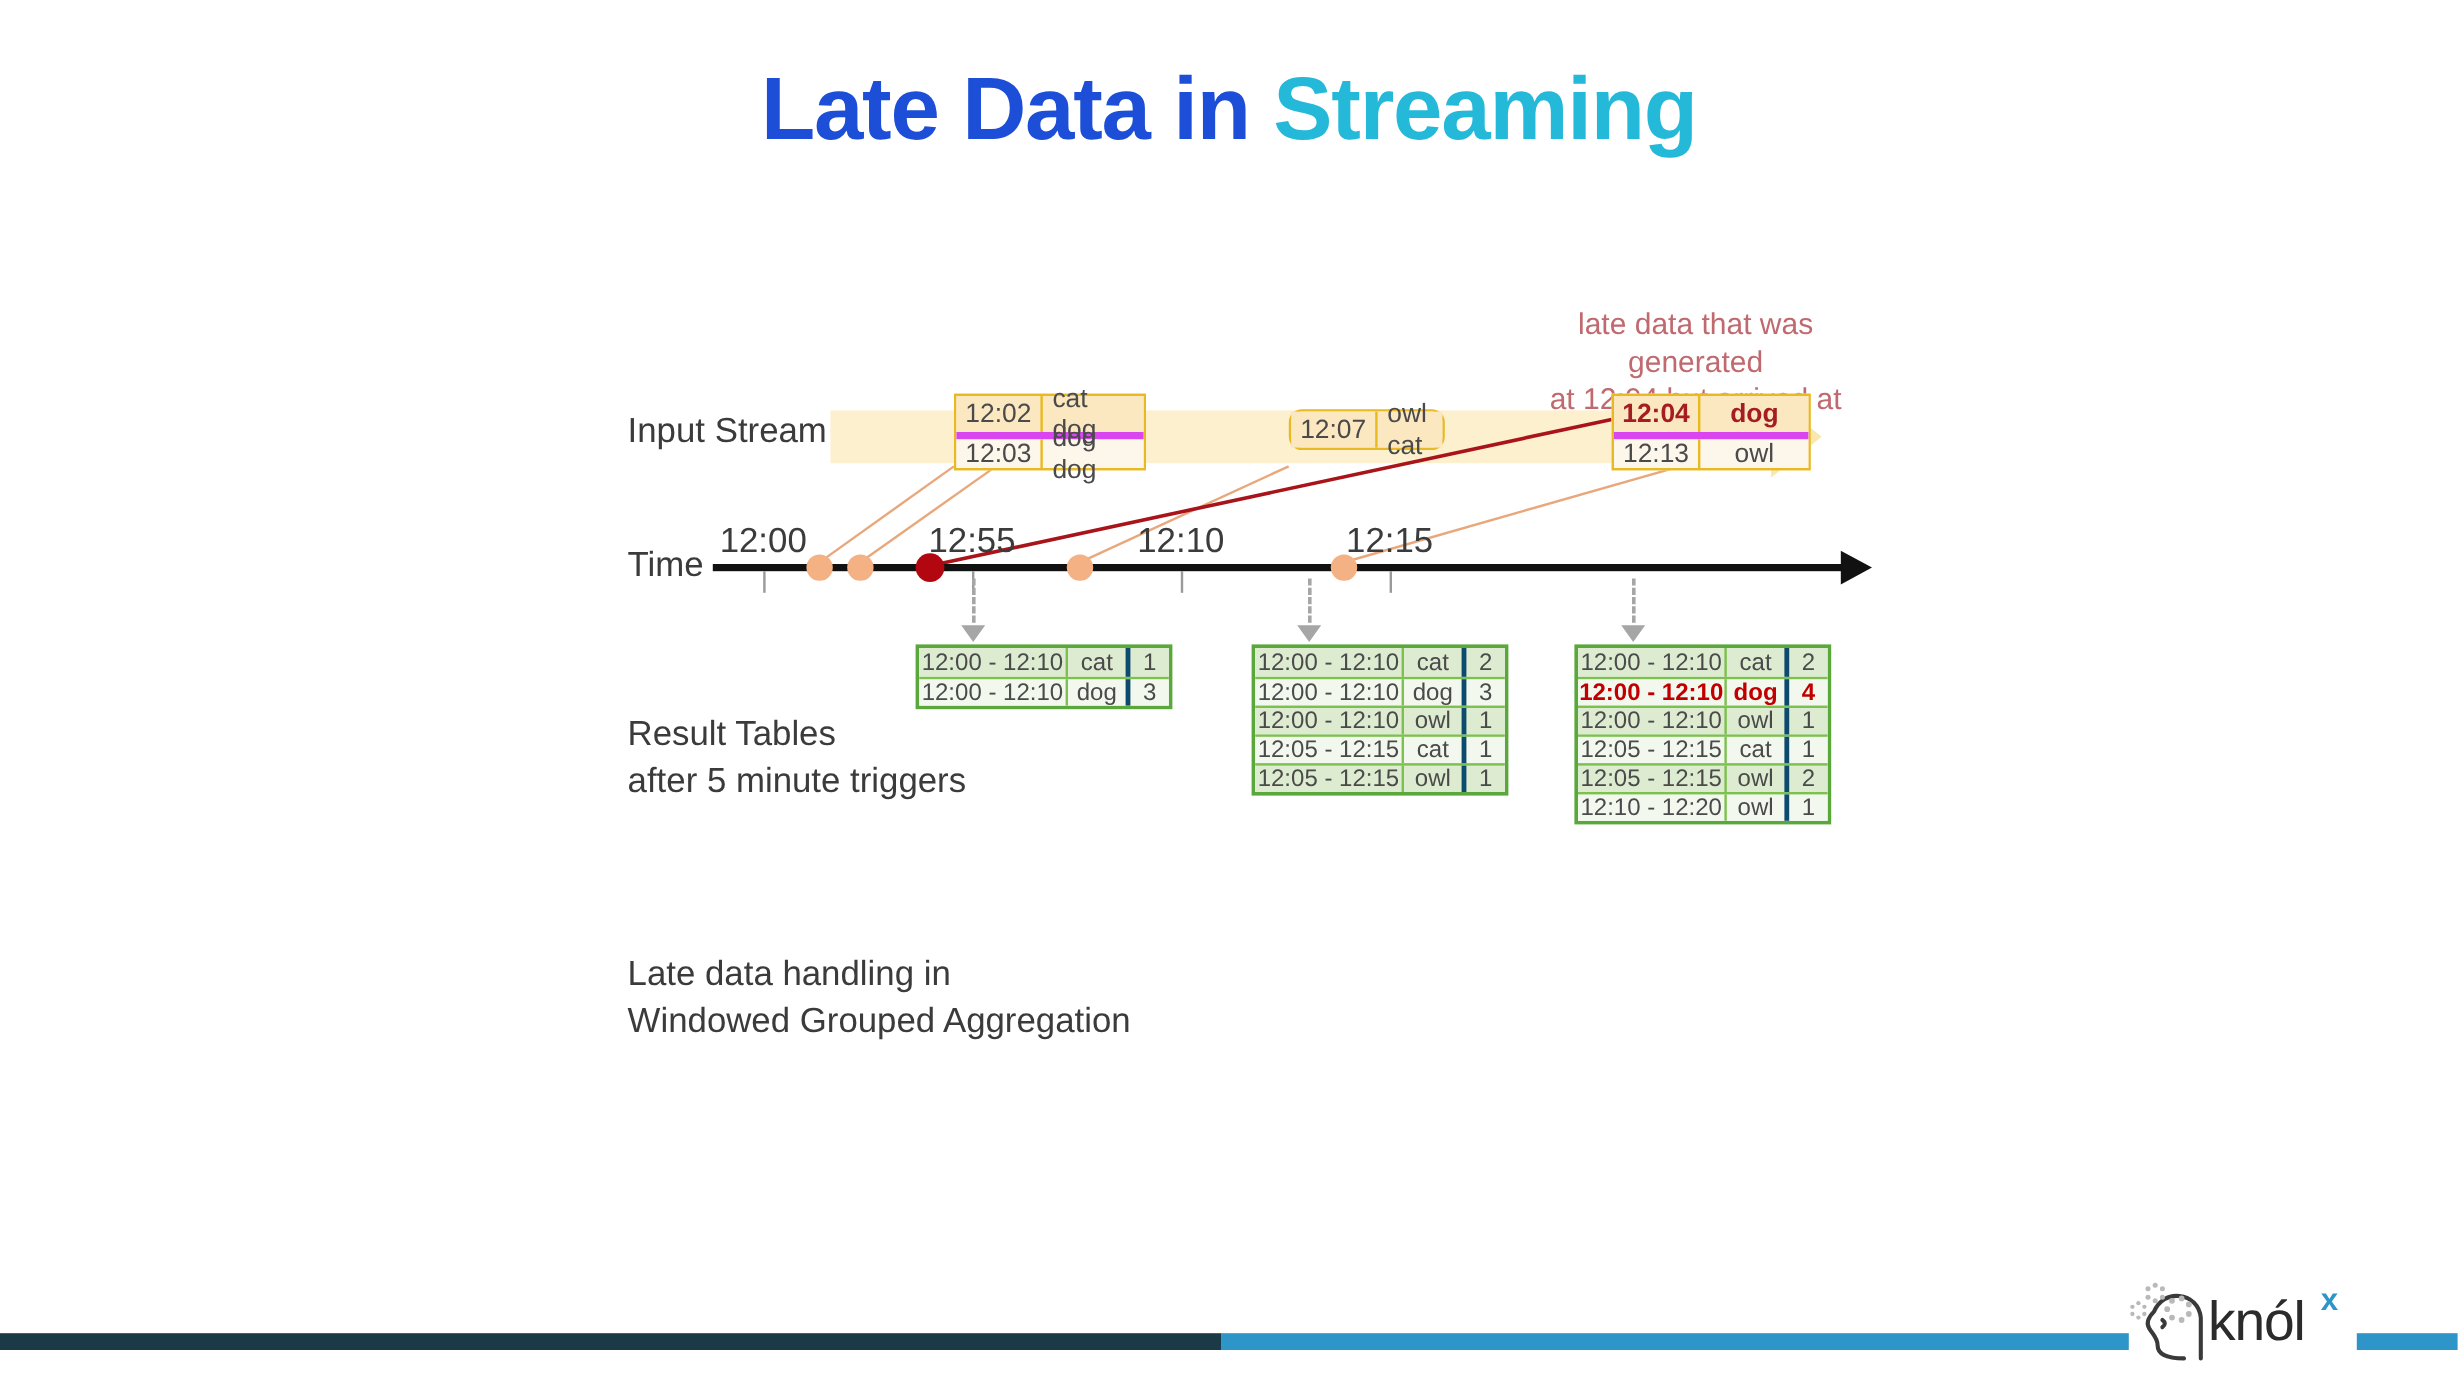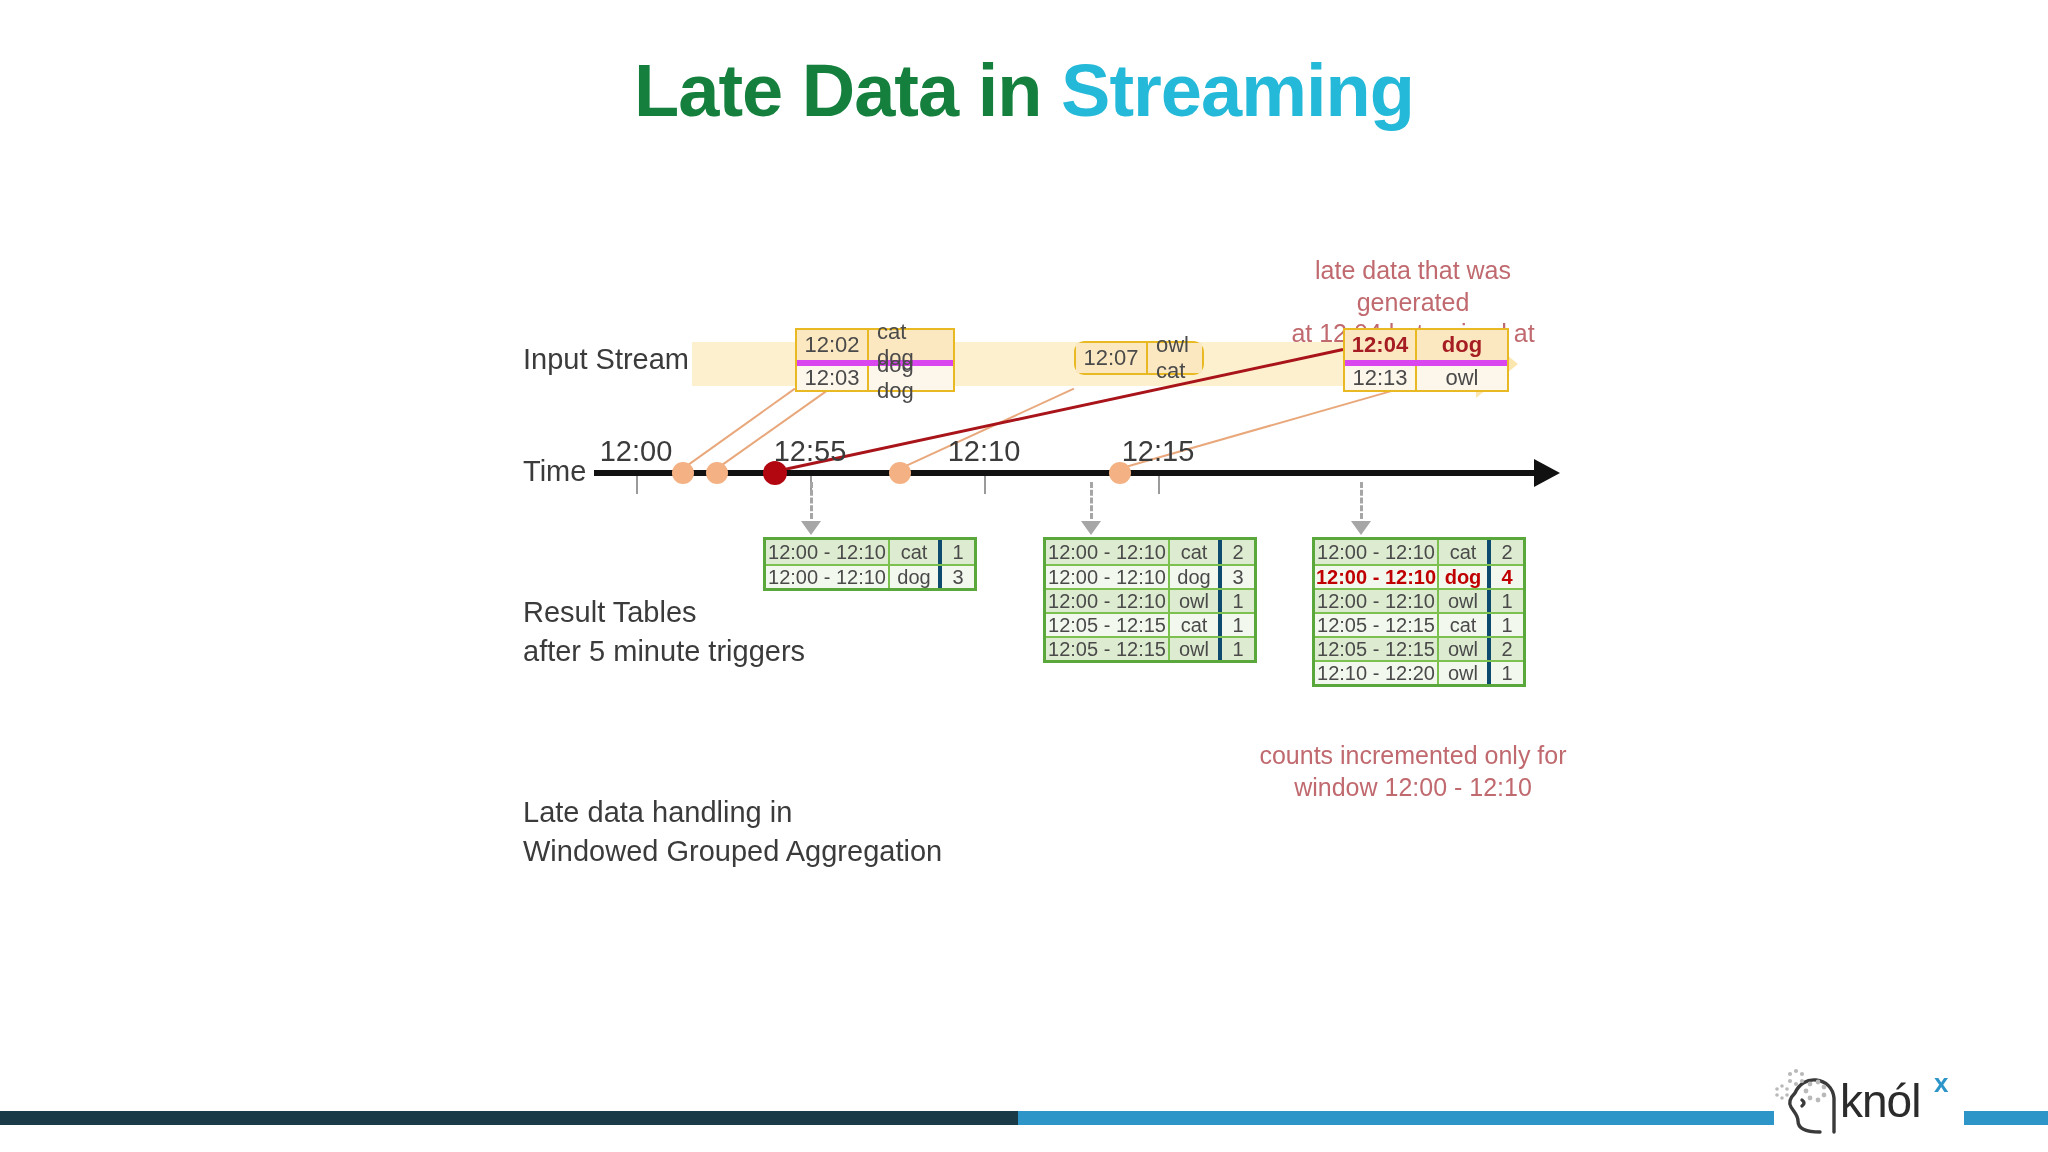--- a/index.html
+++ b/index.html
@@ -15,21 +15,21 @@
   
   .title{
     position:absolute;
     top:48px; left:0; width:100%;
     text-align:center;
     font-size:74px;
     font-weight:bold;
     letter-spacing:-1px;
     white-space:nowrap;
   }
-  .title .t-dark{color:#15803d;}
+  .title .t-dark{color:#1d4ed8;}
   .title .t-accent{color:#24b9d8;}
 
   
   .lbl{
     position:absolute;
     color:#3b3b3b;
     font-size:29px;
     font-family:"Liberation Sans", sans-serif;
     line-height:1.34;
     white-space:pre-line;
@@ -252,22 +252,20 @@
 <body>
 
 <div class="slide">
 
   <div class="title">
     <span class="t-dark">Late Data in </span><span class="t-accent">Streaming</span>
   </div>
 
   <div class="anno anno-top">late data that was generated
 at 12:04 but arrived at 12:11</div>
-  <div class="anno anno-bottom">counts incremented only for
-window 12:00 - 12:10</div>
 
   <div class="stream-band"></div>
   <div class="stream-arrow-body"></div>
   <div class="stream-arrow"></div>
 
   <div class="lbl lbl-input">Input Stream</div>
   <div class="lbl lbl-time">Time</div>
   <div class="lbl lbl-result">Result Tables
 after 5 minute triggers</div>
   <div class="lbl lbl-bottom">Late data handling in

